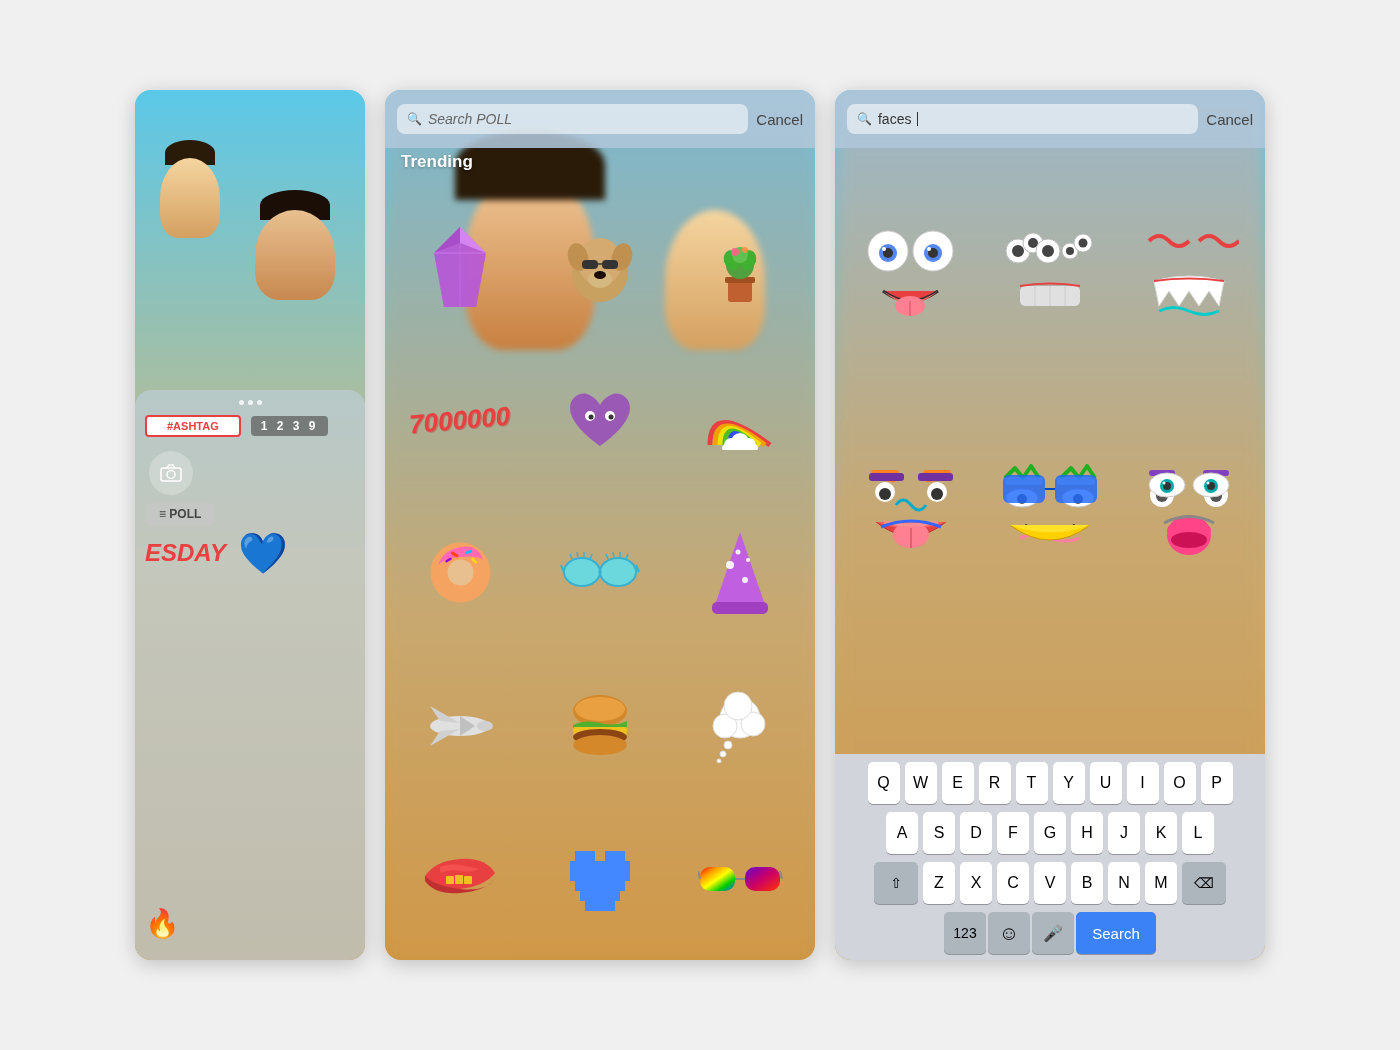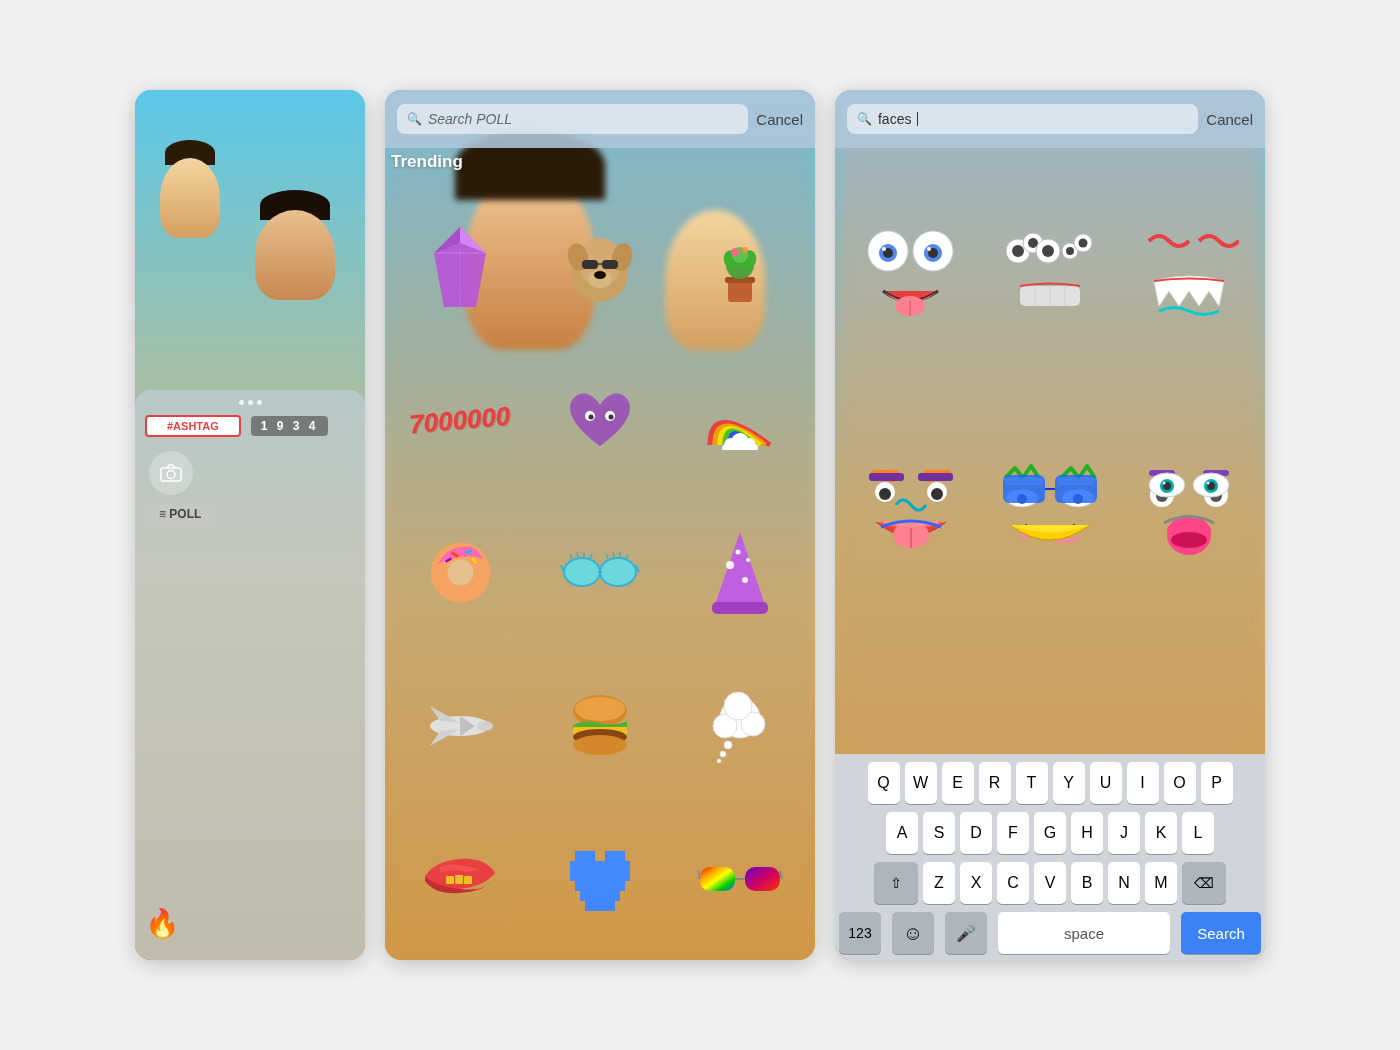--- a/index.html
+++ b/index.html
@@ -148,35 +148,39 @@
     <div style="position:absolute;top:300px;left:0;right:0;bottom:0;background:rgba(190,205,215,0.70);border-radius:16px 16px 0 0;z-index:5;padding:10px;">
 
       <div style="display:flex;gap:4px;justify-content:center;margin-bottom:10px;">
         <div style="width:5px;height:5px;background:rgba(255,255,255,0.8);border-radius:50%;"></div>
         <div style="width:5px;height:5px;background:rgba(255,255,255,0.8);border-radius:50%;"></div>
         <div style="width:5px;height:5px;background:rgba(255,255,255,0.8);border-radius:50%;"></div>
       </div>
 
       <div style="display:flex;gap:10px;align-items:center;margin-bottom:14px;">
         <div style="background:white;border:2px solid #e84040;color:#e84040;padding:3px 20px;border-radius:4px;font-size:11px;font-weight:700;">#ASHTAG</div>
-        <div style="background:rgba(90,90,90,0.7);color:white;padding:3px 10px;border-radius:4px;font-size:12px;font-weight:700;letter-spacing:3px;">1 9 3 4</div>
+        <div style="background:rgba(90,90,90,0.7);color:white;padding:3px 10px;border-radius:4px;font-size:12px;font-weight:700;letter-spacing:3px;">1 2 3 9</div>
       </div>
 
       <div style="width:44px;height:44px;border-radius:50%;background:rgba(255,255,255,0.25);display:flex;align-items:center;justify-content:center;margin:8px 4px;">
         <svg width="22" height="18" viewBox="0 0 22 18">
           <rect x="1" y="4" width="20" height="13" rx="2" fill="none" stroke="white" stroke-width="1.5"></rect>
           <circle cx="11" cy="10.5" r="4" fill="none" stroke="white" stroke-width="1.5"></circle>
           <path d="M7 4 L9 1 L13 1 L15 4" fill="none" stroke="white" stroke-width="1.5"></path>
         </svg>
       </div>
 
       <div style="display:flex;align-items:flex-start;margin-bottom:4px;">
         <div style="background:rgba(200,200,200,0.7);color:#444;padding:4px 14px;border-radius:5px;font-size:12px;font-weight:600;display:flex;align-items:center;gap:4px;">≡ POLL</div>
       </div>
 
+      <div style="display:flex;align-items:center;gap:12px;margin-top:8px;">
+        <div style="color:#e84040;font-size:24px;font-weight:800;font-style:italic;">ESDAY</div>
+        <div style="font-size:40px;line-height:1;">💙</div>
+      </div>
 
       <div style="position:absolute;bottom:20px;left:10px;font-size:28px;">🔥</div>
     </div>
   </div>
 
   <div class="phone-screen screen2">
 
     <div class="bg-blur-s2"></div>
 
     <div style="position:absolute;top:80px;left:80px;width:130px;height:180px;background:linear-gradient(180deg,#f0c898,#c88040);border-radius:50% 50% 30% 30%;z-index:1;filter:blur(3px);"></div>
@@ -184,21 +188,21 @@
     <div style="position:absolute;top:120px;right:50px;width:100px;height:140px;background:linear-gradient(180deg,#f5d5a0,#d4a060);border-radius:50% 50% 30% 30%;z-index:1;filter:blur(3px);"></div>
 
     <div style="position:absolute;top:0;left:0;right:0;background:rgba(175,198,218,0.88);padding:14px 12px;display:flex;align-items:center;gap:8px;z-index:20;">
       <div style="flex:1;background:rgba(255,255,255,0.55);border-radius:8px;padding:7px 10px;display:flex;align-items:center;gap:6px;">
         <span style="font-size:12px;color:#666;">🔍</span>
         <span style="font-size:14px;color:#666;font-style:italic;">Search POLL</span>
       </div>
       <span style="color:#444;font-size:15px;">Cancel</span>
     </div>
 
-    <div style="position:absolute;top:62px;left:6px;color:white;font-size:17px;font-weight:700;z-index:15;text-shadow:0 1px 3px rgba(0,0,0,0.3);">Trending</div>
+    <div style="position:absolute;top:62px;left:16px;color:white;font-size:17px;font-weight:700;z-index:15;text-shadow:0 1px 3px rgba(0,0,0,0.3);">Trending</div>
 
     <div style="position:absolute;top:96px;left:0;right:0;bottom:0;display:grid;grid-template-columns:repeat(3,1fr);grid-template-rows:repeat(5,1fr);z-index:15;padding:6px;gap:2px;">
 
       <div style="display:flex;align-items:center;justify-content:center;">
         <svg width="65" height="85" viewBox="0 0 65 85">
           <polygon points="32,2 58,28 48,82 16,82 6,28" fill="#c060e0" opacity="0.85"></polygon>
           <polygon points="32,2 58,28 32,18" fill="#e090ff" opacity="0.7"></polygon>
           <polygon points="32,2 6,28 32,18" fill="#a040c0" opacity="0.7"></polygon>
           <polygon points="32,18 58,28 48,82 16,82 6,28" fill="#b050d0" opacity="0.5"></polygon>
           <line x1="32" y1="18" x2="32" y2="82" stroke="#d070ef" stroke-width="1" opacity="0.5"></line>
@@ -626,24 +630,23 @@
         <div class="kb-key">Z</div>
         <div class="kb-key">X</div>
         <div class="kb-key">C</div>
         <div class="kb-key">V</div>
         <div class="kb-key">B</div>
         <div class="kb-key">N</div>
         <div class="kb-key">M</div>
         <div class="kb-key dark wide">⌫</div>
       </div>
 
-      <div style="display:flex;justify-content:center;gap:11px;align-items:center;">
+      <div style="display:flex;justify-content:center;gap:2px;align-items:center;">
         <div class="kb-key dark num">123</div>
         <div class="kb-key dark emoji">☺</div>
         <div class="kb-key dark mic">🎤</div>
-        <div class="kb-key space-key">space</div>
         <div class="kb-key search-key">Search</div>
       </div>
     </div>
 
   </div>
 
 </div>
 
 </body></html>

